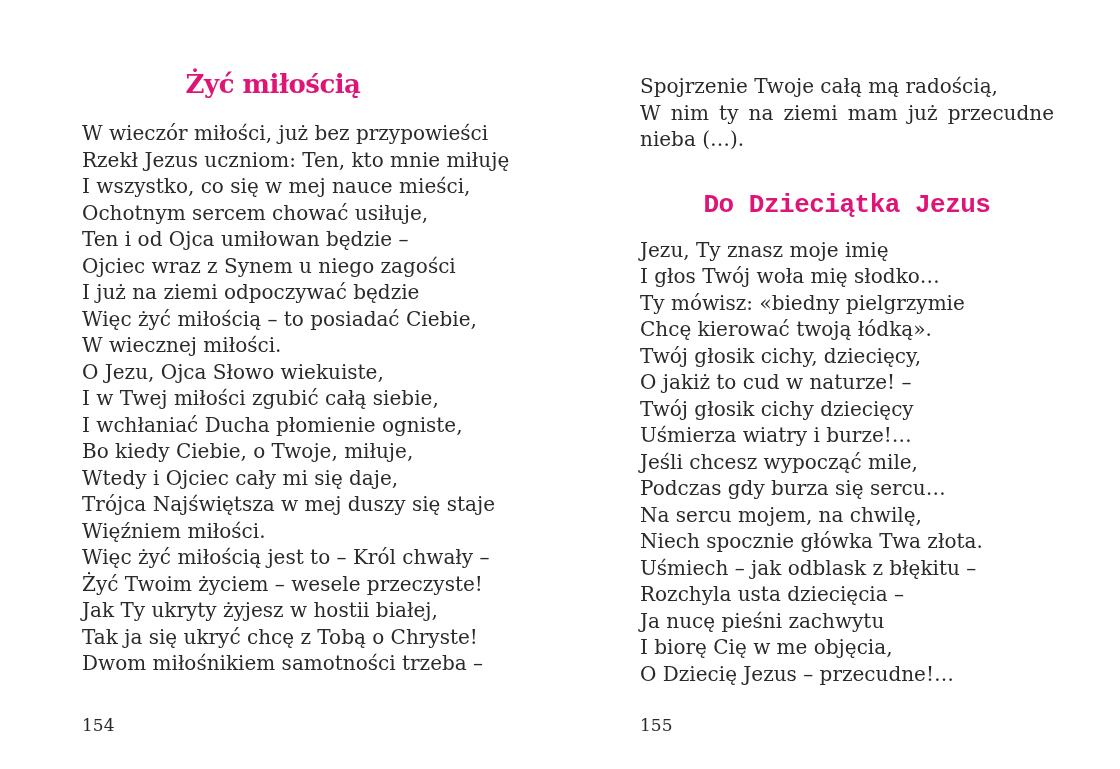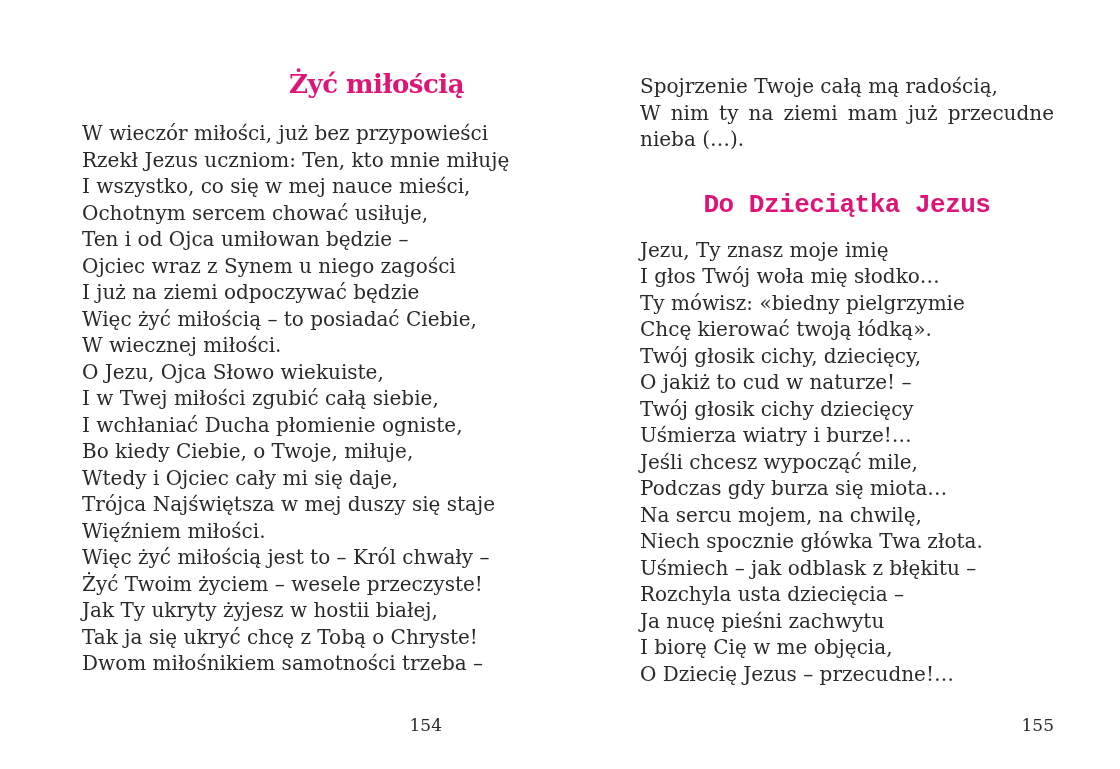--- a/index.html
+++ b/index.html
@@ -27,38 +27,38 @@
 
   .poem-title{
     font-family:"DejaVu Serif", serif;
     font-weight:700;
     font-size:26px;
     line-height:32px;
     letter-spacing:-0.5px;
     text-align:center;
     color:var(--title-pink,#de1577);
   }
-  .page.left .poem-title{ margin-bottom:20px;text-align:right; }
+  .page.left .poem-title{ margin-bottom:20px; }
   .page.right .poem-title{ margin-top:36px; margin-bottom:16px;font-family:Liberation Mono, monospace; }
 
   .poem{ font-size:20px; line-height:26.5px; }
   .poem-line{ white-space:nowrap; }
   .poem-line.justified{
     white-space:normal;
     text-align:justify;
     text-align-last:justify;
   }
   .continuation{ margin-top:5px; }
 
   .page-number{
     position:absolute;
     top:714px;
     font-size:17px;
     line-height:22px;
-    text-align:right;
+    text-align:left;
     color:var(--body-text,#2a2a2a);
   }
   .page-number.left{ left:82px;  width:360px; }
   .page-number.right{ left:640px; width:414px; }
 </style>
 </head>
 <body>
 
 <div class="spread">
 
@@ -99,21 +99,21 @@
     <div class="poem">
         <div class="poem-line">Jezu, Ty znasz moje imię</div>
         <div class="poem-line">I głos Twój woła mię słodko…</div>
         <div class="poem-line">Ty mówisz: «biedny pielgrzymie</div>
         <div class="poem-line">Chcę kierować twoją łódką».</div>
         <div class="poem-line">Twój głosik cichy, dziecięcy,</div>
         <div class="poem-line">O jakiż to cud w naturze! –</div>
         <div class="poem-line">Twój głosik cichy dziecięcy</div>
         <div class="poem-line">Uśmierza wiatry i burze!…</div>
         <div class="poem-line">Jeśli chcesz wypocząć mile,</div>
-        <div class="poem-line">Podczas gdy burza się miota…</div>
+        <div class="poem-line">Podczas gdy burza się sercu…</div>
         <div class="poem-line">Na sercu mojem, na chwilę,</div>
         <div class="poem-line">Niech spocznie główka Twa złota.</div>
         <div class="poem-line">Uśmiech – jak odblask z błękitu –</div>
         <div class="poem-line">Rozchyla usta dziecięcia –</div>
         <div class="poem-line">Ja nucę pieśni zachwytu</div>
         <div class="poem-line">I biorę Cię w me objęcia,</div>
         <div class="poem-line">O Dziecię Jezus – przecudne!…</div>
       </div>
   </section>
 

